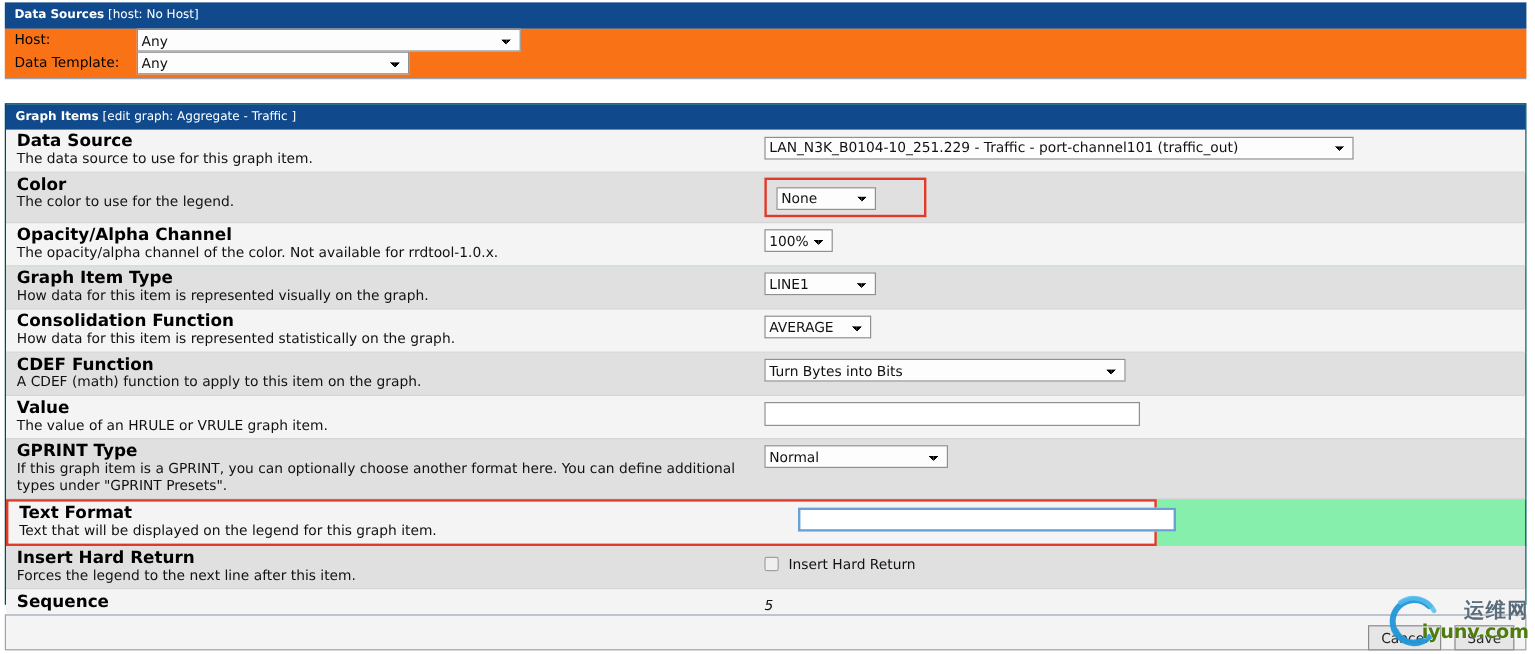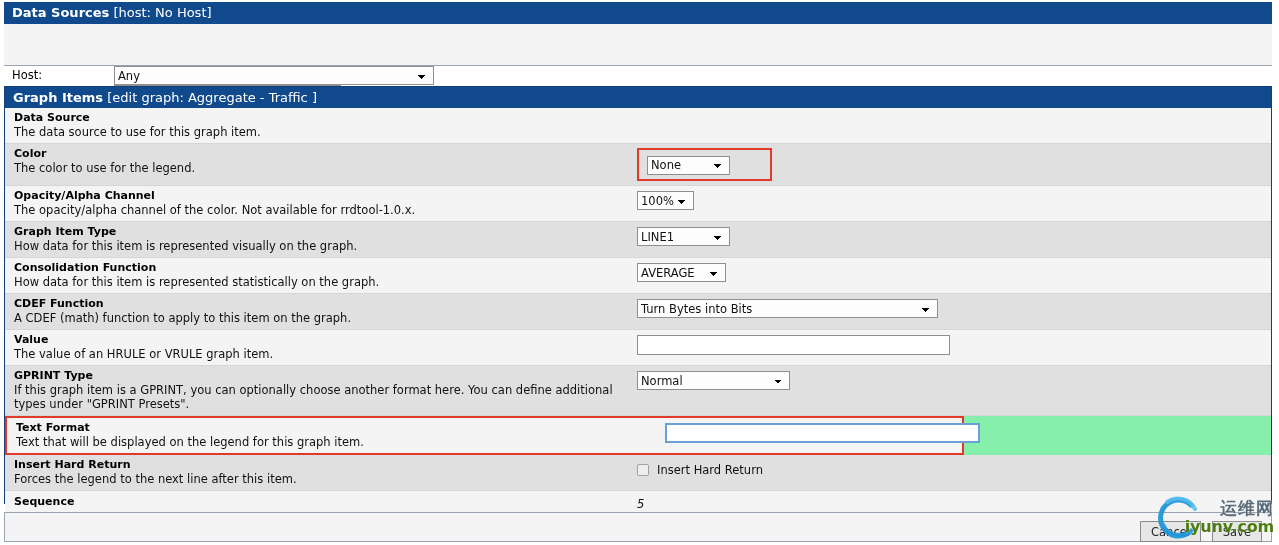--- a/index.html
+++ b/index.html
@@ -16,35 +16,35 @@
   .panel {
     position: absolute;
     left: 4px;
     width: 1268px;
     border: 1px solid #9aa4b0;
     background: #f4f4f4;
   }
   .panel-head {
     background: #104A8C;
     color: #ffffff;
-    font-size: 13px;
+    font-size: 10px;
     padding: 4px 8px 5px 8px;
     line-height: 13px;
     white-space: nowrap;
   }
   .panel-head b { font-weight: bold; }
   .panel-head span.sub { font-weight: normal; }
 
   
   #ds-panel { top: 2px; height: 64px; border-top: none; border-left: none; border-right: none; }
   #ds-head {
     position: absolute; left: 0; top: 0; right: 0;
     background: #104A8C; color: #fff;
   }
-  .ds-body { position: absolute; top: 22px; left: 0; right: 0; bottom: 0; background: #eab308; margin-top: 42px; }
+  .ds-body { position: absolute; top: 22px; left: 0; right: 0; bottom: 0; background: #f97316; }
   .ds-row { display: flex; align-items: center; height: 19px; padding-left: 8px; }
   .ds-label {
     width: 102px; font-size: 11.5px; color: #000; line-height: 13px;
   }
 
   
   select.sel {
     font-family: "DejaVu Sans", "Liberation Sans", sans-serif;
     font-size: 11.5px;
     height: 19px;
@@ -88,21 +88,21 @@
     position: relative;
     display: flex;
     align-items: flex-start;
     padding: 3px 0 4px 0;
     border-bottom: 1px solid #d6d6d6;
   }
   .row.alt  { background: #e0e0e0; }
   .row.base { background: #f4f4f4; }
   .row .labels { padding-left: 9px; width: 632px; flex: none; }
   .row .title {
-    font-size: 11px; font-weight: bold; color: #000; line-height: 14px;
+    font-size: 14px; font-weight: bold; color: #000; line-height: 14px;
   }
   .row .desc {
     font-size: 11.5px; color: #111; line-height: 14px;
   }
   .row .ctl { flex: 1; padding-top: 1px; }
 
   
   .color-box {
     display: inline-block;
     border: 2px solid #e03a28;
@@ -199,20 +199,25 @@
       <span class="sub">[edit graph: Aggregate - Traffic ]</span>
     </div>
 
     <div class="rows">
 
       <div class="row base">
         <div class="labels">
           <div class="title">Data Source</div>
           <div class="desc">The data source to use for this graph item.</div>
         </div>
+        <div class="ctl">
+          <select class="sel" style="width:491px;">
+            <option>LAN_N3K_B0104-10_251.229 - Traffic - port-channel101 (traffic_out)</option>
+          </select>
+        </div>
       </div>
 
       <div class="row alt">
         <div class="labels">
           <div class="title">Color</div>
           <div class="desc">The color to use for the legend.</div>
         </div>
         <div class="ctl">
           <span class="color-box">
             <select class="sel" style="width:83px;">

